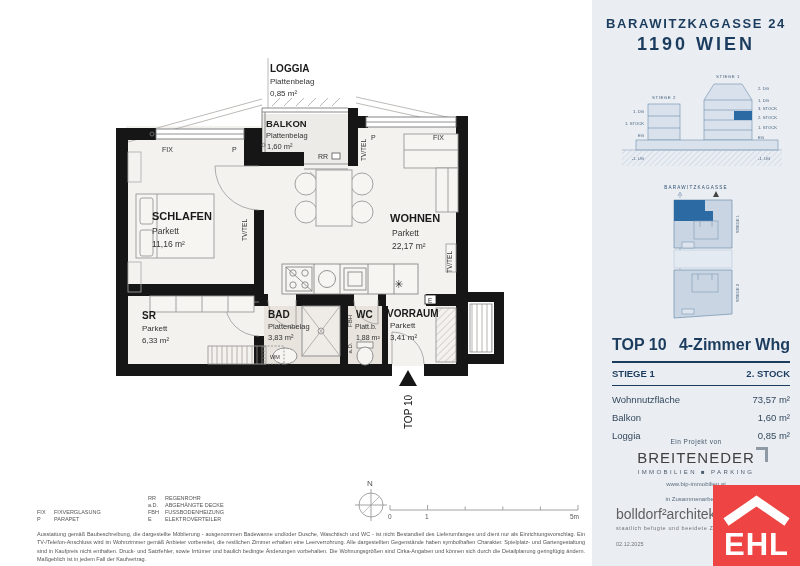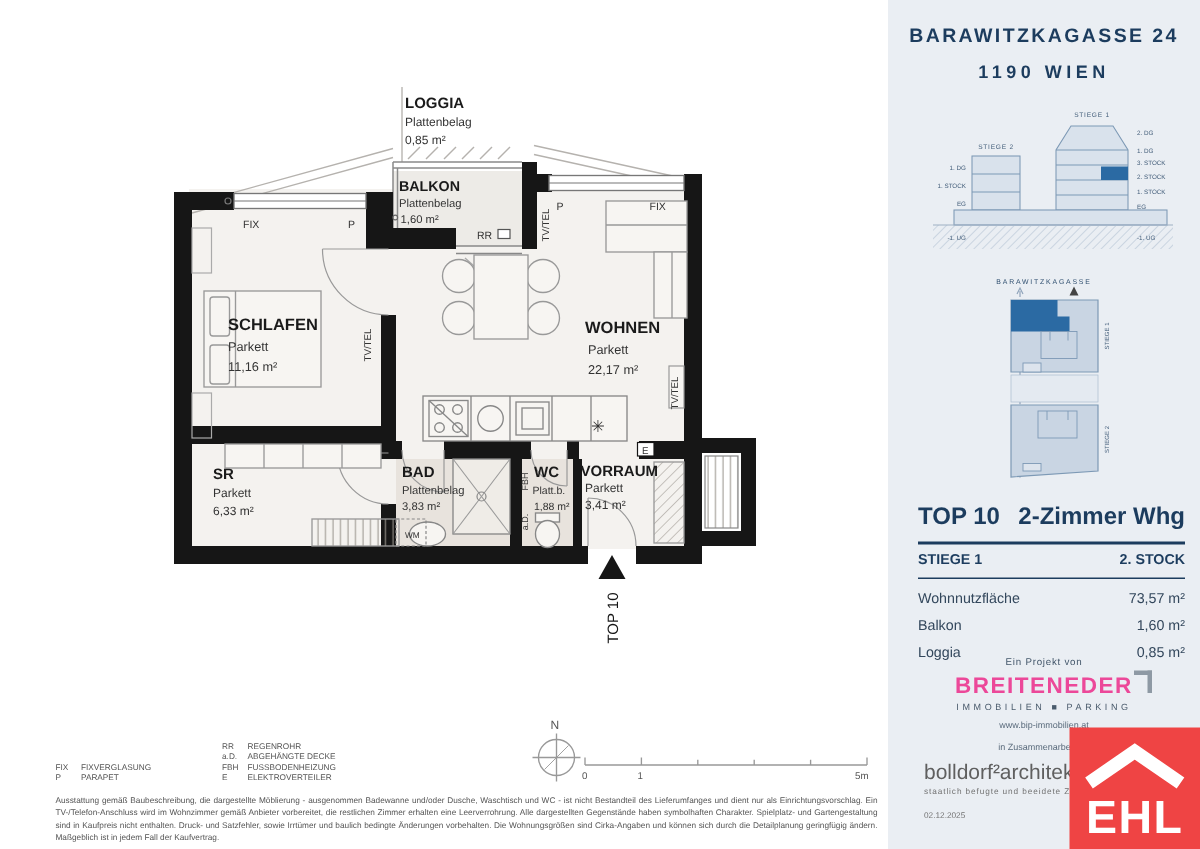--- a/index.html
+++ b/index.html
@@ -4,33 +4,33 @@
 <style>
   html,body{margin:0;padding:0;}
   body{font-family:"Liberation Sans","DejaVu Sans",sans-serif;background:#fff;}
   #page{position:relative;width:800px;height:566px;background:#fff;overflow:hidden;}
   svg text{font-family:"Liberation Sans","DejaVu Sans",sans-serif;}
 
   
   #panel{position:absolute;left:592px;top:0;width:208px;height:566px;background:#eaeef3;}
   .addr{position:absolute;left:0;top:16px;width:208px;text-align:center;color:#1c3c5e;font-weight:bold;}
   .addr .l1{font-size:13px;letter-spacing:1.6px;}
-  .addr .l2{font-size:12px;letter-spacing:3px;margin-top:10px;}
+  .addr .l2{font-size:18px;letter-spacing:3px;margin-top:3px;}
 
   .unitbox{position:absolute;left:612px;top:336px;width:178px;color:#1c3c5e;}
   .unitbox .row1{display:flex;justify-content:space-between;align-items:baseline;font-size:16px;font-weight:bold;}
   .unitbox .hr1{border-top:2px solid #1c3c5e;margin:7px 0 5px 0;}
   .unitbox .hr2{border-top:1px solid #1c3c5e;margin:6px 0 8px 0;}
   .unitbox .row2{display:flex;justify-content:space-between;font-size:9.5px;font-weight:bold;}
   .unitbox .drow{display:flex;justify-content:space-between;font-size:9.5px;color:#33475c;margin-top:7px;font-weight:normal;}
 
   .projekt{position:absolute;left:592px;top:438px;width:208px;text-align:center;color:#44576b;}
   .projekt .intro{font-size:6.5px;letter-spacing:.5px;}
   .projekt .brandwrap{position:relative;display:inline-block;margin-top:4px;}
-  .projekt .brand{font-size:15px;font-weight:bold;letter-spacing:1px;color:#ec4899;}
+  .projekt .brand{font-size:15px;font-weight:normal;letter-spacing:1px;color:#404040;}
   .projekt .corner{position:absolute;right:-13px;top:-2px;width:9px;height:12px;border-top:3px solid #8e99a4;border-right:3px solid #8e99a4;}
   .projekt .sub{font-size:6px;letter-spacing:2.4px;color:#4a5b6c;margin-top:2px;}
   .projekt .web{font-size:6px;margin-top:6px;color:#5a6b7c;}
   .projekt .coop{font-size:6px;margin-top:9px;color:#5a6b7c;}
 
   .arch{position:absolute;left:616px;top:506px;width:184px;color:#666;}
   .arch .nm{font-size:14px;color:#5f5f5f;}
   .arch .cred{font-size:5.5px;letter-spacing:.6px;margin-top:3px;color:#737373;}
   .arch .date{font-size:5.5px;margin-top:10px;color:#737373;}
 
@@ -381,21 +381,21 @@
         <line x1="94" y1="94" x2="94" y2="100"></line>
       <rect x="64" y="129" width="12" height="5" fill="#dde4ed"></rect>
     </g>
     <text transform="rotate(-90 121 44)" x="121" y="44" text-anchor="middle" font-size="4" fill="#46607c">STIEGE 1</text>
     <text transform="rotate(-90 121 113)" x="121" y="113" text-anchor="middle" font-size="4" fill="#46607c">STIEGE 2</text>
   </svg>
 
   <div class="unitbox" style="z-index:2;">
     <div class="row1">
       <span>TOP 10</span>
-      <span>2-Zimmer Whg</span>
+      <span>4-Zimmer Whg</span>
     </div>
     <div class="hr1"></div>
     <div class="row2">
       <span>STIEGE 1</span>
       <span>2. STOCK</span>
     </div>
     <div class="hr2"></div>
     <div class="drow">
       <span>Wohnnutzfläche</span>
       <span>73,57 m²</span>

